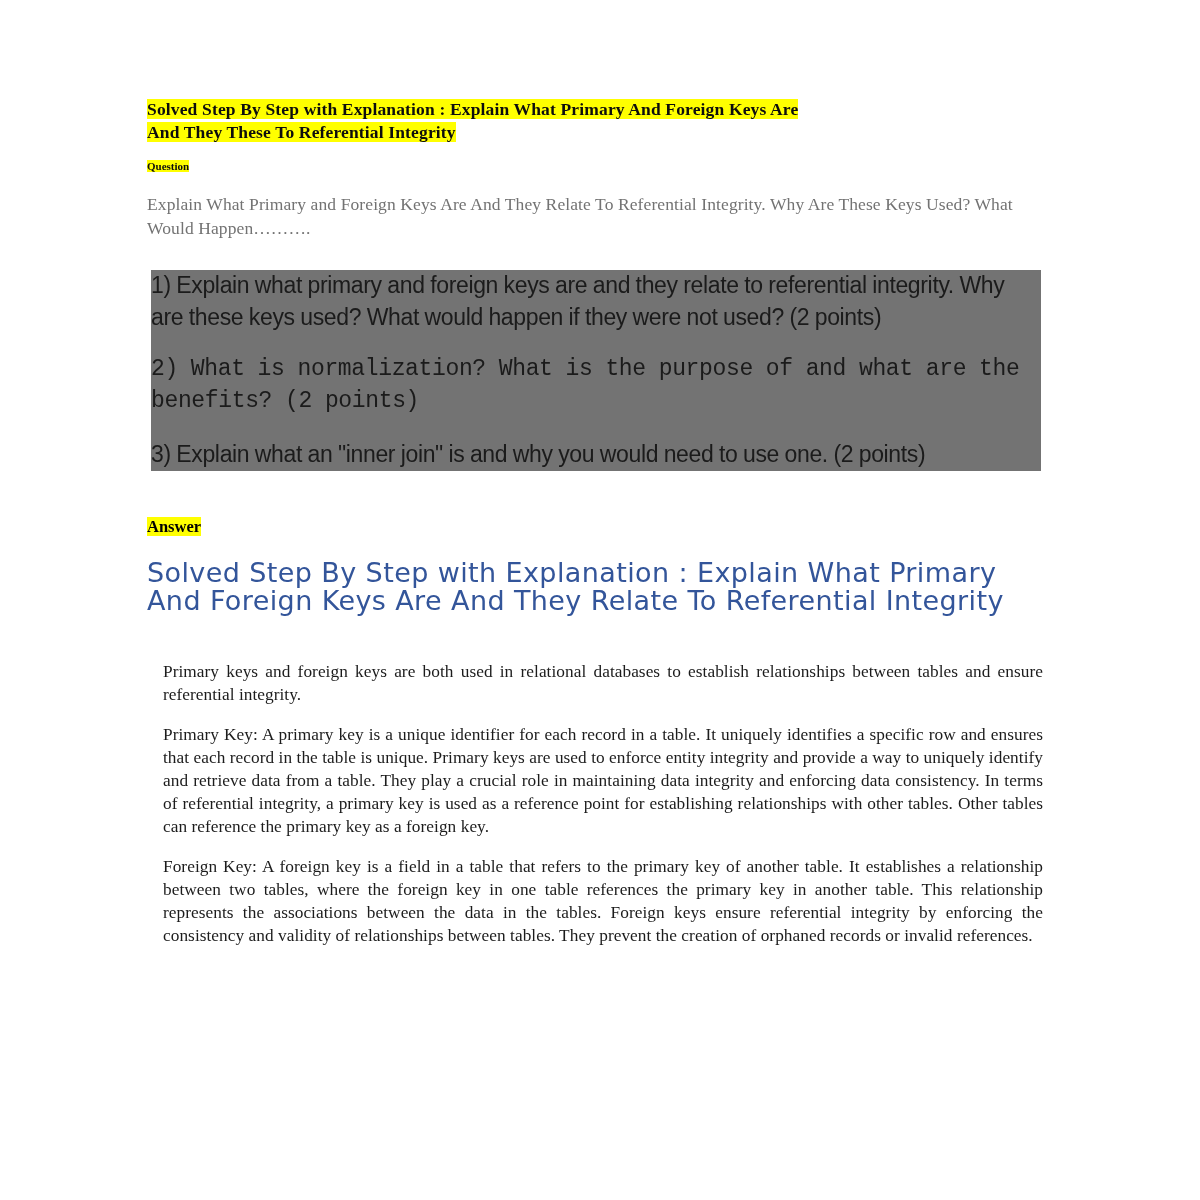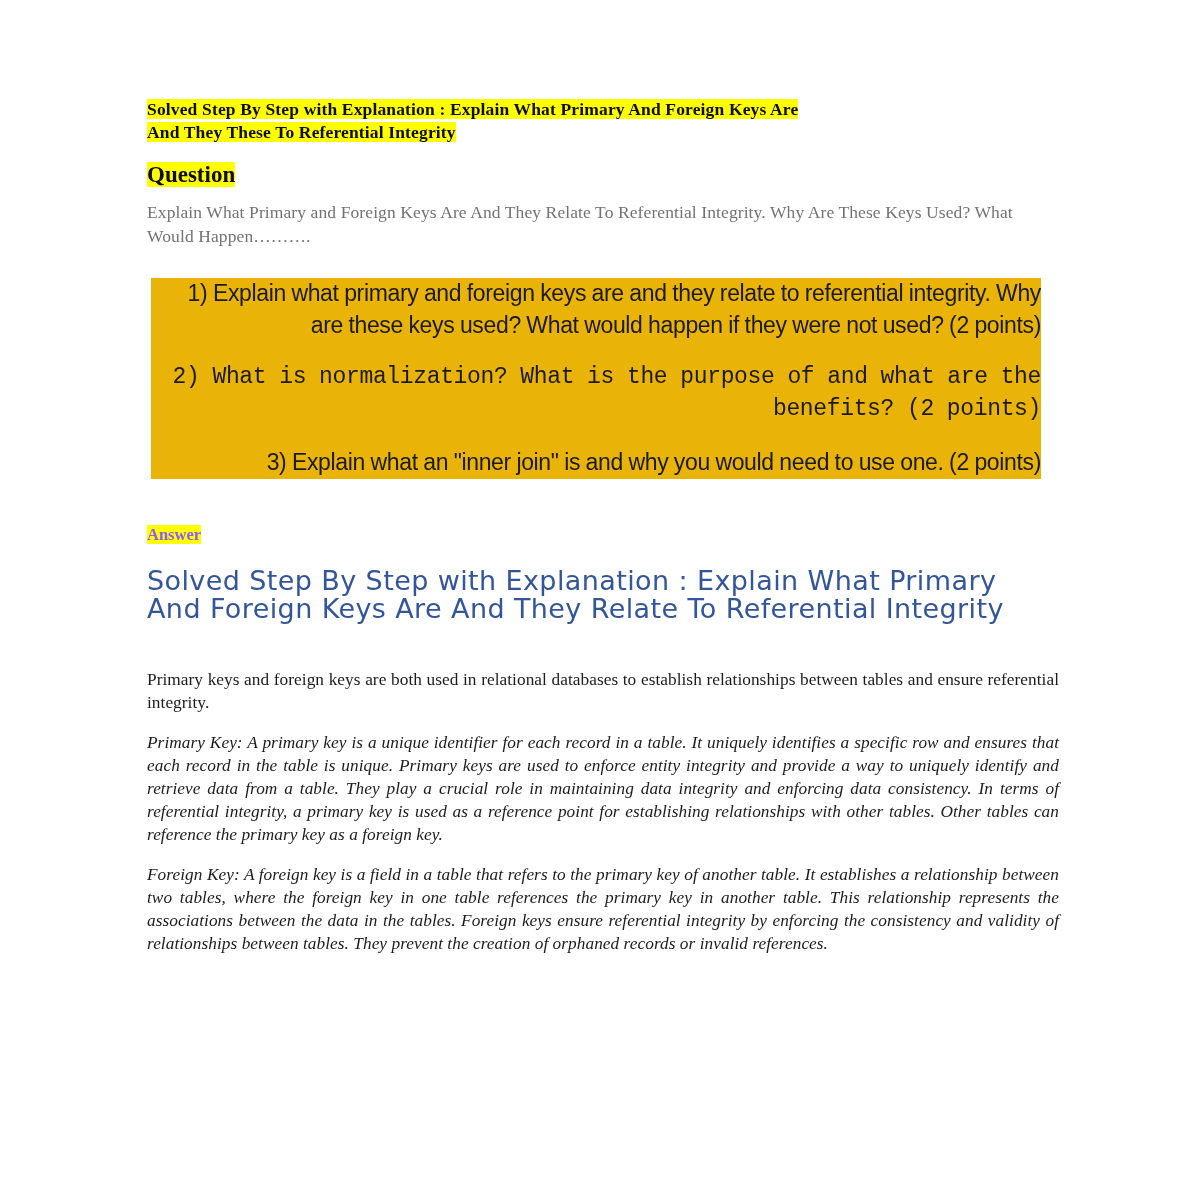--- a/index.html
+++ b/index.html
@@ -41,45 +41,44 @@
     margin: 0;
     color: #0d0d0d;
   }
   .hl {
     background: #ffff00;
     box-decoration-break: clone;
     -webkit-box-decoration-break: clone;
   }
 
   .question-label {
-    margin: 20px 0 0 0;
+    margin: 12px 0 0 0;
     font-family: "Liberation Serif", "DejaVu Serif", serif;
     font-weight: bold;
-    font-size: 23px;
+    font-size: 11px;
     line-height: 21px;
     color: #0d0d0d;
   }
 
   .question-body {
     margin: 16px 0 0 0;
     font-family: "Liberation Serif", "DejaVu Serif", serif;
     font-size: 17.5px;
     line-height: 23.5px;
     color: #737373;
     letter-spacing: 0.1px;
     text-align: left;
   }
 
   
   .shot {
     position: relative;
     margin: 30px 0 16px 4px;
     width: 890px;
-    background: #eab308;
-    text-align: right;
+    background: #737373;
   }
   .shot p {
     margin: 0 0 0 0;
     font-family: "Liberation Sans", "DejaVu Sans", sans-serif;
     font-size: 23px;
     line-height: 31.5px;
     color: #1b1b1b;
     letter-spacing: -0.35px;
     word-spacing: -0.5px;
     font-weight: 400;
@@ -87,48 +86,48 @@
   .shot p.q2 { margin-top: 21px; font-family: Liberation Mono, monospace; }
   .shot p.q3 { margin-top: 22px; }
 
   
   .answer-label {
     margin: 46px 0 0 0;
     font-family: "Liberation Serif", "DejaVu Serif", serif;
     font-weight: bold;
     font-size: 16.5px;
     line-height: 20px;
-    color: #8b5cf6;
+    color: #000000;
   }
 
   .answer-heading {
     margin: 22px 0 0 0;
     font-family: "DejaVu Sans", "Liberation Sans", sans-serif;
     font-weight: 400;
     font-size: 27px;
     line-height: 28.5px;
     color: #33559a;
     letter-spacing: 0.4px;
     max-width: 890px;
   }
 
   .answer-body {
-    margin: 0;
+    margin: 16px;
   }
   .answer-body p {
     font-family: "Liberation Serif", "DejaVu Serif", serif;
     font-size: 17.3px;
     line-height: 23px;
     color: #1c1c1c;
     text-align: justify;
     letter-spacing: 0.05px;
     margin: 0;
   }
   .answer-body p.first { margin-top: 44px; }
-  .answer-body p.next  { margin-top: 17px; font-style: italic; }
+  .answer-body p.next  { margin-top: 17px; }
 </style>
 </head>
 <body>
 
 <div class="page">
   <div class="content">
 
     <h1 class="doc-title"><span class="hl">Solved  Step By Step with Explanation :  </span><span class="hl">Explain What Primary And Foreign Keys Are</span><br><span class="hl">And They These To Referential Integrity</span></h1>
 
     <div class="question-label"><span class="hl">Question</span></div>

